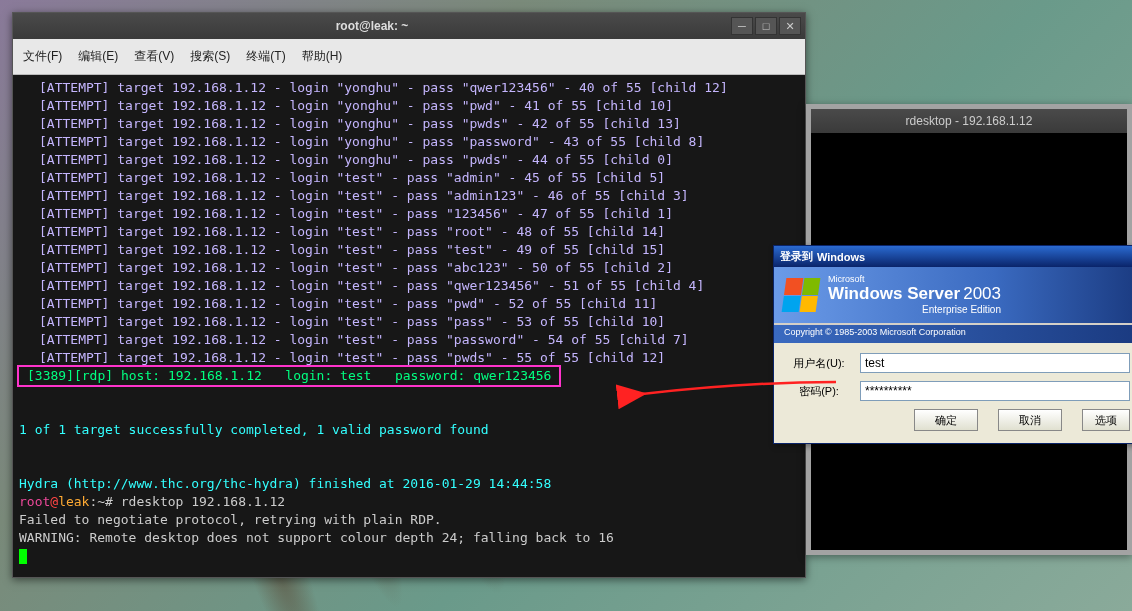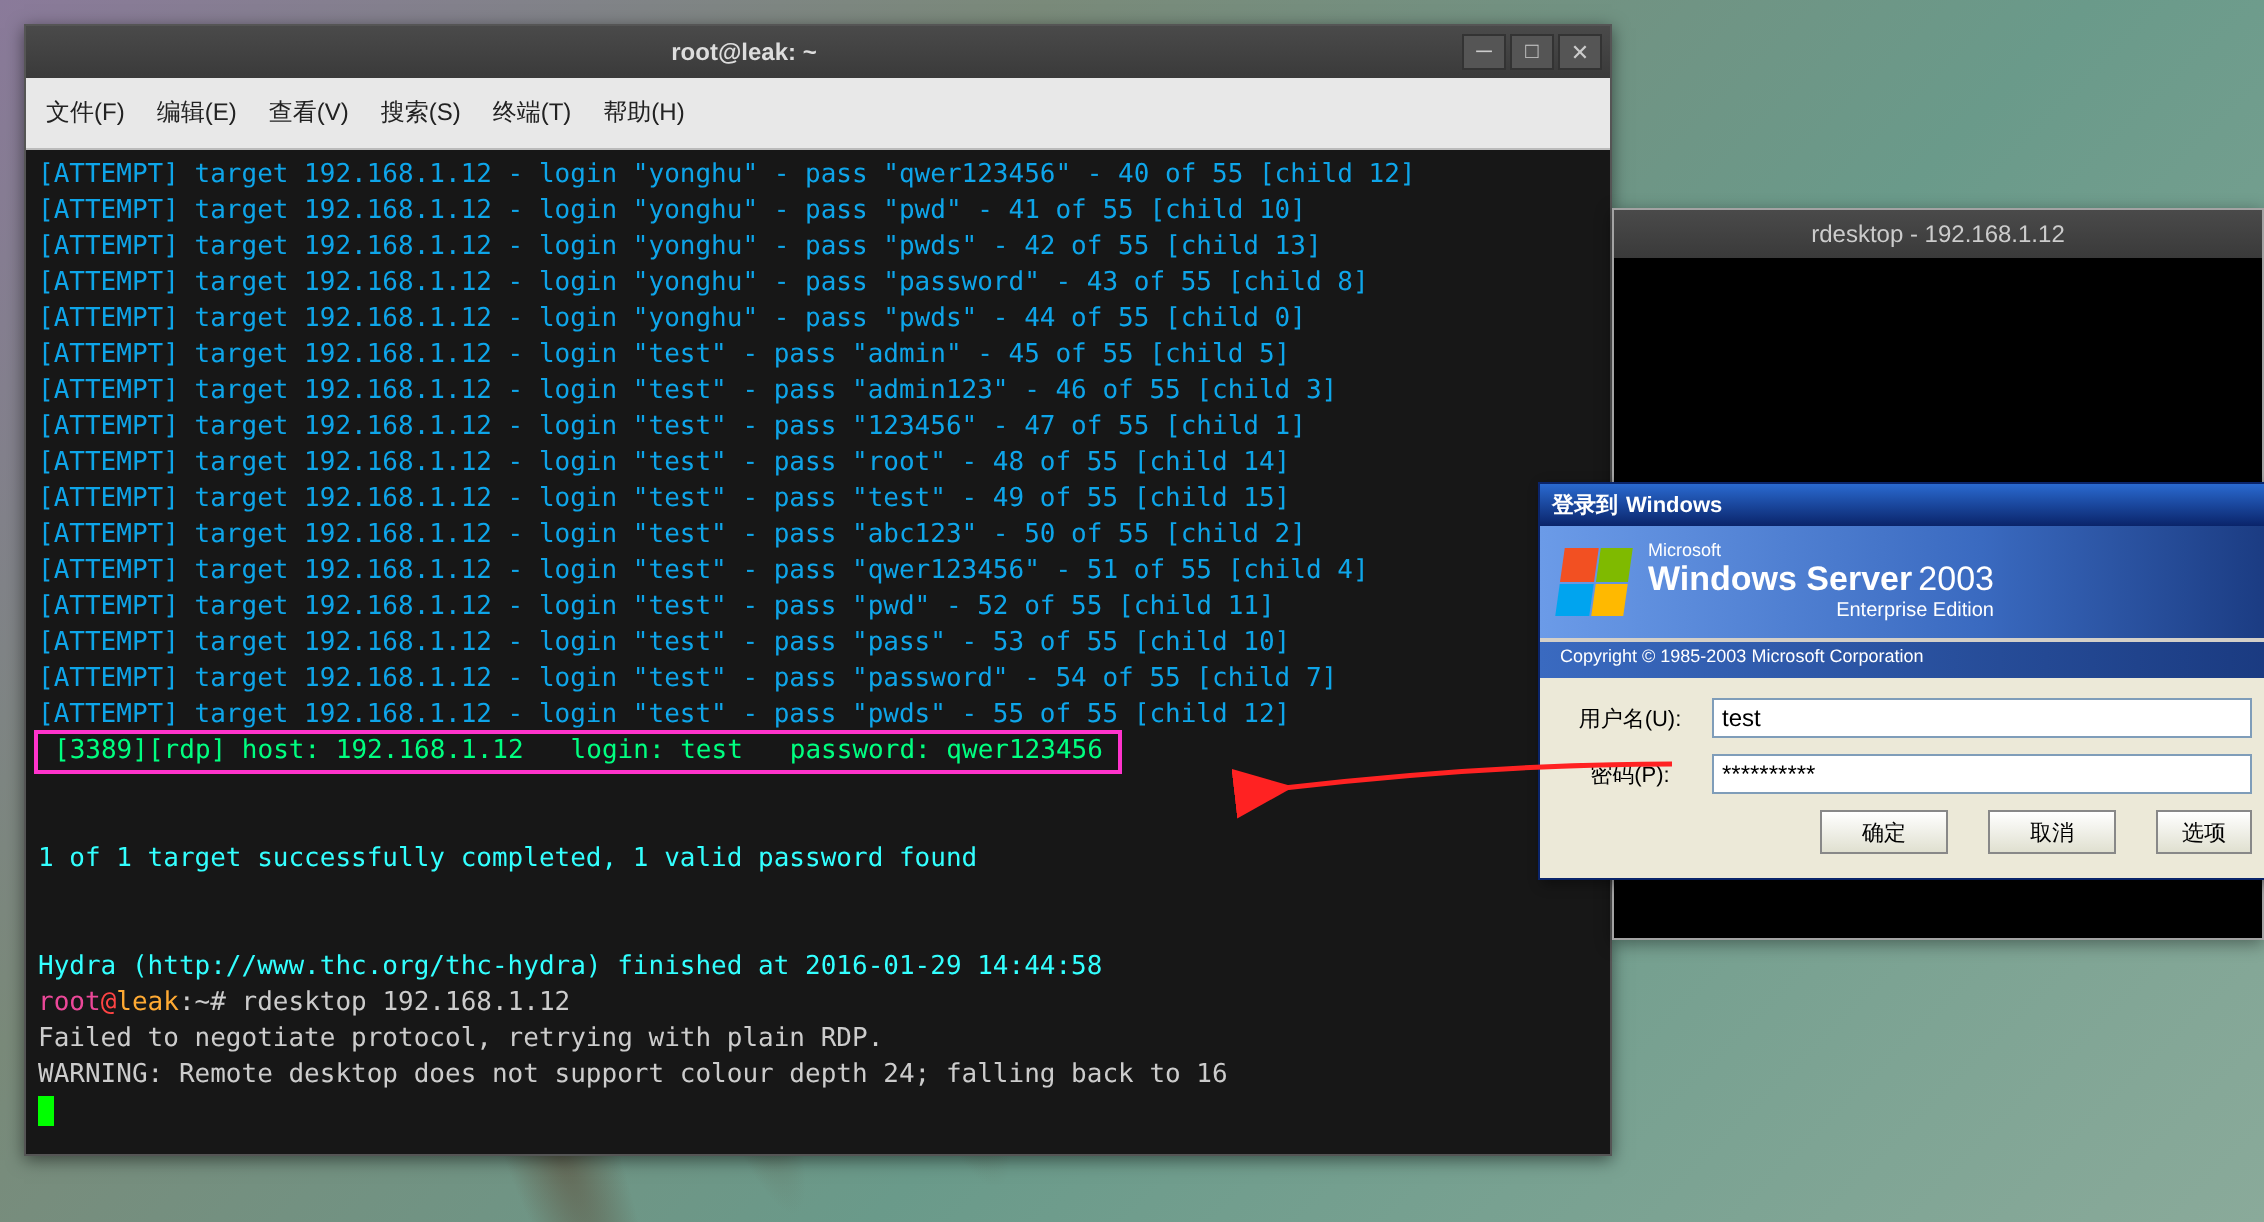--- a/index.html
+++ b/index.html
@@ -46,21 +46,21 @@
 
   .term-body {
     background: rgba(20,20,20,.88);
     padding: 4px 6px 12px 6px;
     font-size: 13px; line-height: 18px;
     color: #0f0; font-family: "DejaVu Sans Mono","Consolas",monospace;
     white-space: pre; overflow: hidden;
     min-height: 452px;
     position: relative;
   }
-  .attempt { color: #0ea5e9; }
+  .attempt { color: #c4b5fd; margin-left: 20px; }
   .highlight-box {
     outline: 2px solid #ff33cc;
     display: inline-block; padding: 0 8px;
     color: #00ff80;
   }
   .cyan { color: #33ffff; margin-top: 36px; }
   .prompt-root { color: #ec4899; }
   .prompt-at { color: #ff4444; }
   .prompt-host { color: #ffaa33; }
   .prompt-path { color: #ccc; }
@@ -71,29 +71,29 @@
 
   
   .arrow {
     position: absolute; z-index: 5;
   }
   .arrow svg { overflow: visible; }
 
   
   .rdesktop-window {
     position: absolute; right: 0; top: 104px; width: 326px;
-    background: #3a3a3a; border: 1px solid #a3a3a3;
+    background: #3a3a3a; border: 5px solid #a3a3a3;
     box-shadow: 0 2px 8px rgba(0,0,0,.4);
   }
   .rdesktop-title {
     background: linear-gradient(#4a4a4a,#3a3a3a);
     height: 24px; display:flex; align-items:center; justify-content:center;
     font-family: sans-serif; font-size: 12px; color: #ccc;
   }
-  .rdesktop-body { background: #000; padding: 0; position: relative; height: 340px; }
+  .rdesktop-body { background: #000; padding: 0; position: relative; height: 417px; }
 
   
   .win-dialog {
     position: absolute; left: -38px; top: 112px; width: 370px;
     font-family: Tahoma, sans-serif; font-size: 11px;
     border: 1px solid #0a246a;
     background: #ece9d8;
     box-shadow: 2px 2px 6px rgba(0,0,0,.4);
   }
   .win-caption {

